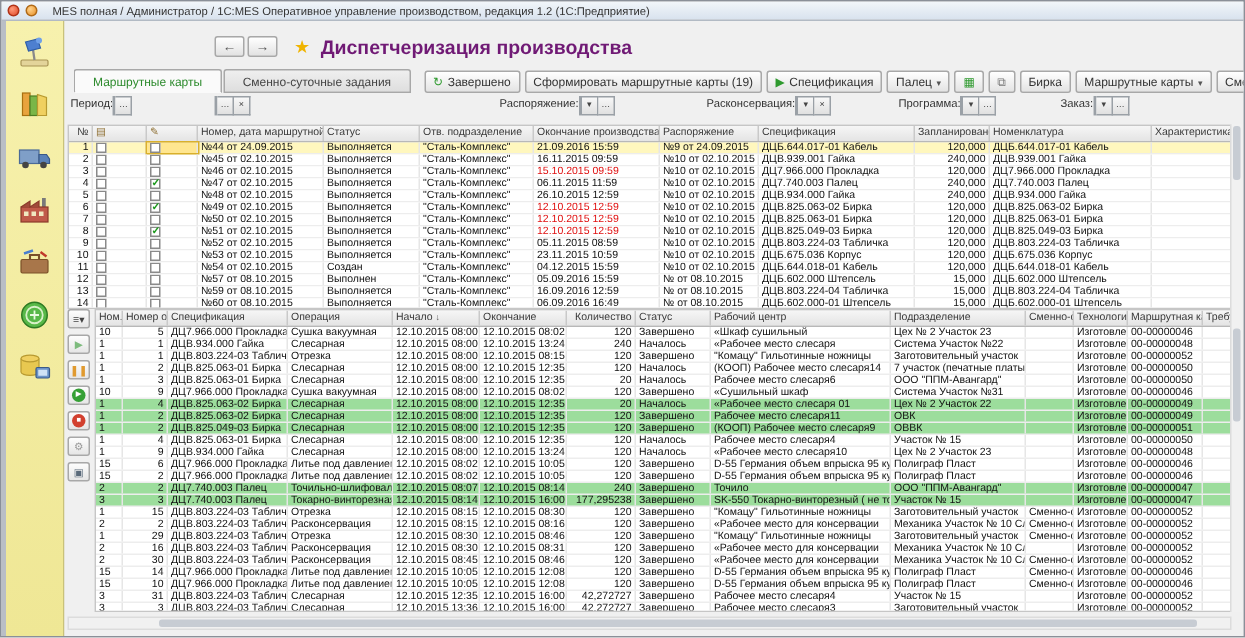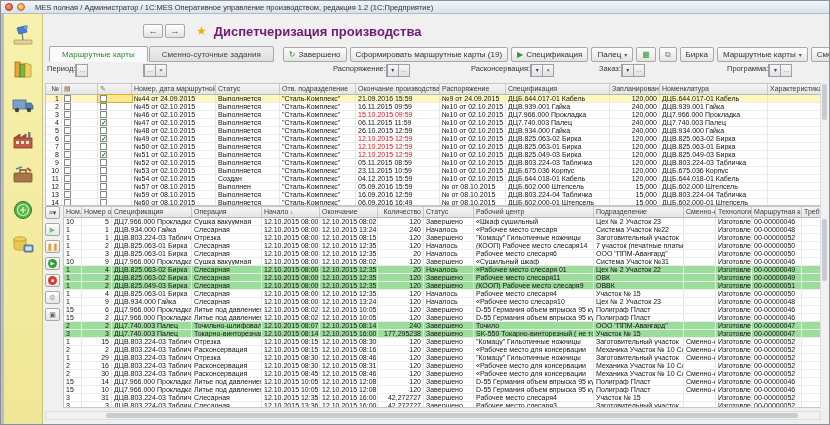--- a/index.html
+++ b/index.html
@@ -212,30 +212,30 @@
           </div>
         </div>
         <div class="fgroup" style="width: 120px;">
           <div class="flabel">Расконсервация:</div>
           <div class="fbox">
             <div class="finput"></div>
             <div class="fbtn">▾</div>
             <div class="fbtn">×</div>
           </div>
         </div>
-        <div class="fgroup" style="width: 120px;">
-          <div class="flabel">Заказ:</div>
+        <div class="fgroup" style="width: 100px;">
+          <div class="flabel">Программа:</div>
           <div class="fbox">
             <div class="finput"></div>
             <div class="fbtn">▾</div>
             <div class="fbtn">…</div>
           </div>
         </div>
-        <div class="fgroup" style="width: 100px;">
-          <div class="flabel">Программа:</div>
+        <div class="fgroup" style="width: 120px;">
+          <div class="flabel">Заказ:</div>
           <div class="fbox">
             <div class="finput"></div>
             <div class="fbtn">▾</div>
             <div class="fbtn">…</div>
           </div>
         </div>
       </div>
 
     <div class="dtable" id="route-table">
         <div class="thead">

